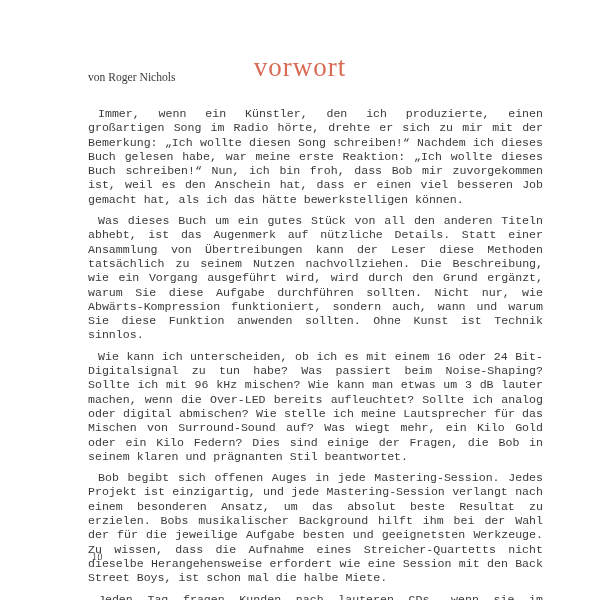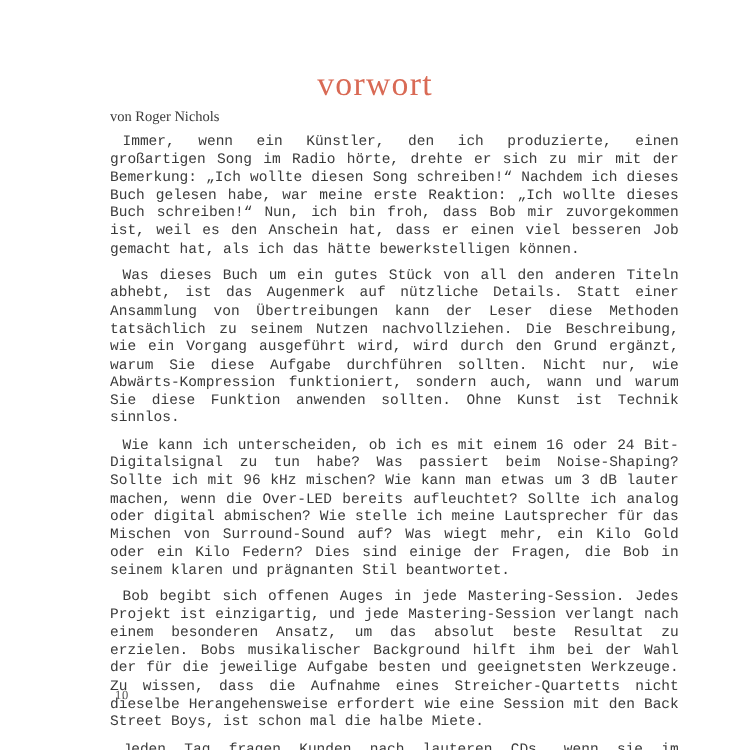--- a/index.html
+++ b/index.html
@@ -22,21 +22,21 @@
       width: 600px;
       text-align: center;
       font-size: 27px;
       letter-spacing: 1px;
       color: #d96a55;
       font-weight: normal;
       margin: 0;
     }
     .author {
       position: absolute;
-      top: 87px;
+      top: 71px;
       left: 88px;
       font-size: 11.6px;
       line-height: 14.3px;
       text-align: center;
     }
     .body-text {
       position: absolute;
       top: 107px;
       left: 88px;
       width: 455px;

